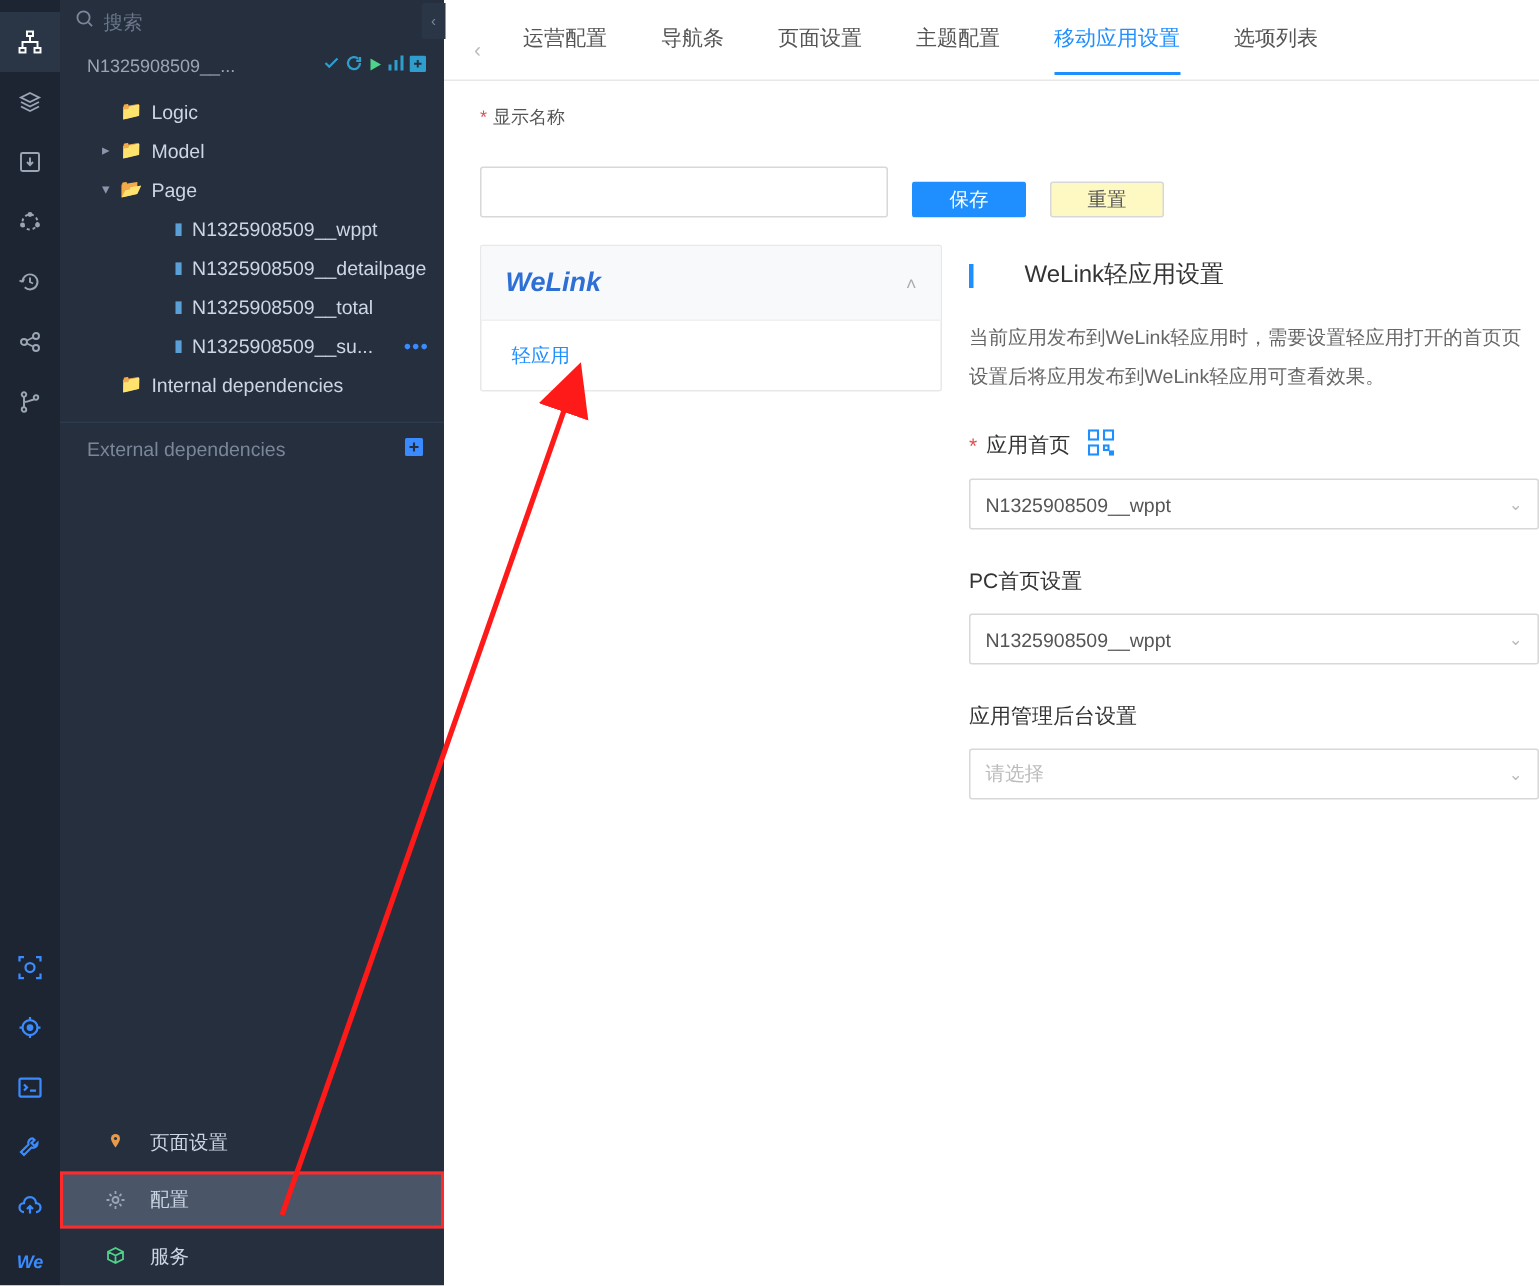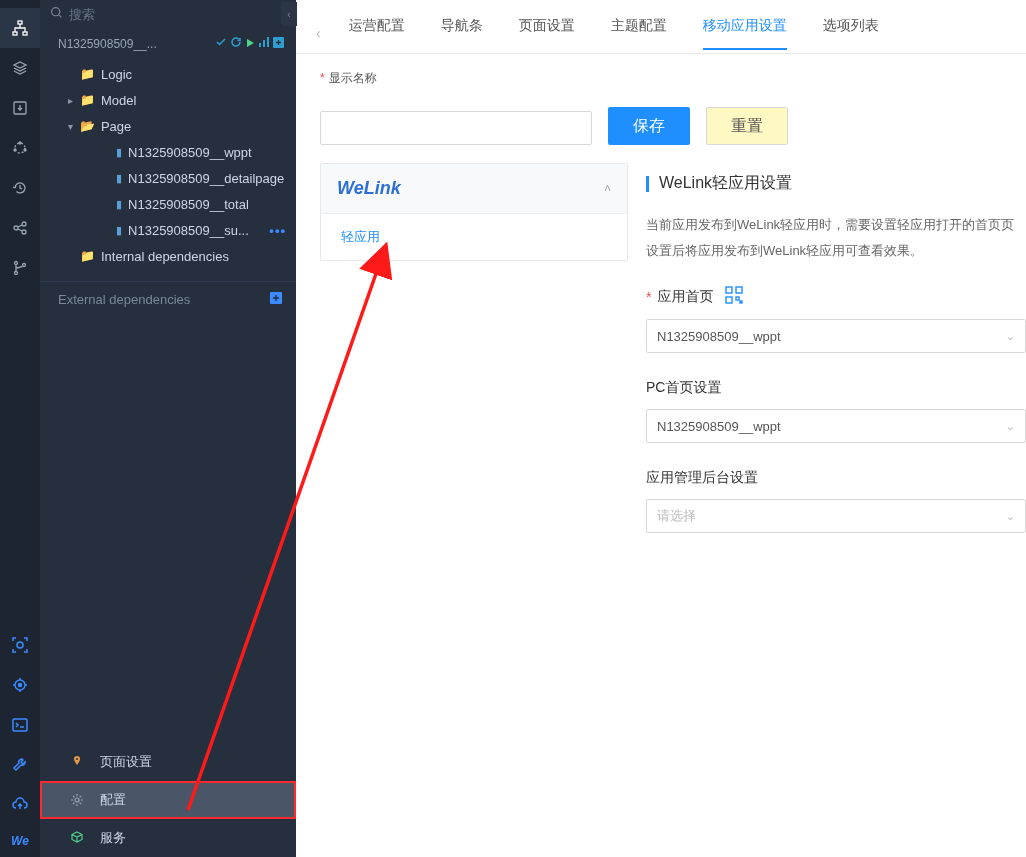--- a/index.html
+++ b/index.html
@@ -59,34 +59,34 @@
 .tabs { display: flex; align-items: center; padding: 12px 20px 0 20px; border-bottom: 1px solid #e8e8e8; height: 54px; }
 .tabs .back-chev { color: #bbb; font-size: 14px; margin-right: 10px; cursor: pointer; }
 .tabs .tab { padding: 0 18px 14px 18px; color: #555; cursor: pointer; font-size: 14px; position: relative; }
 .tabs .tab.active { color: #1f8fff; }
 .tabs .tab.active::after { content: ""; position: absolute; left: 18px; right: 18px; bottom: -1px; height: 2px; background: #1f8fff; }
 
 .form-row { padding: 16px 24px 18px 24px; display: flex; align-items: flex-end; gap: 16px; }
 .field-label { font-size: 12px; color: #555; margin-bottom: 24px; }
 .field-label .req { color: #e05050; margin-right: 4px; }
 .text-input { width: 272px; height: 34px; border: 1px solid #d8d8d8; border-radius: 2px; padding: 0 10px; font-size: 13px; }
-.btn { height: 38px; padding: 0 24px; border-radius: 2px; font-size: 16px; cursor: pointer; border: 1px solid transparent; }
+.btn { height: 24px; padding: 0 24px; border-radius: 2px; font-size: 13px; cursor: pointer; border: 1px solid transparent; }
 .btn.primary { background: #1f8fff; color: #fff; }
 .btn.secondary { background: #fef9c3; color: #555; border-color: #d8d8d8; margin-top: 33px; }
 
 .content-split { flex: 1; display: flex; padding: 0 0 0 24px; gap: 18px; overflow: hidden; }
 
 .side-panel { width: 313px; border: 1px solid #e8e8e8; border-radius: 2px; align-self: flex-start; }
 .side-panel-head { display: flex; align-items: center; padding: 14px 16px; background: #f7f9fb; border-bottom: 1px solid #eef0f2; cursor: pointer; }
 .side-panel-head .wltxt { font-size: 18px; font-weight: 600; color: #2e6fd6; font-style: italic; flex: 1; }
 .side-panel-head .chev { color: #aaa; font-size: 12px; }
 .side-panel-item { padding: 14px 20px; color: #1f8fff; font-size: 13px; cursor: pointer; }
 
 .detail-panel { flex: 1; padding: 10px 0 0 0; }
-.panel-title { display: flex; align-items: center; font-size: 16px; color: #333; margin-bottom: 18px; }
+.panel-title { display: flex; align-items: center; font-size: 16px; color: #333; margin-bottom: 18px; gap: 24px; }
 .panel-title .bar { width: 3px; height: 16px; background: #1f8fff; margin-right: 10px; }
 .desc { font-size: 13px; color: #666; line-height: 2; margin-bottom: 22px; }
 
 .form-label { font-size: 14px; color: #333; margin-bottom: 12px; display: flex; align-items: center; }
 .form-label .req { color: #e05050; margin-right: 6px; }
 .form-label .qr { margin-left: 12px; color: #1f8fff; cursor: pointer; }
 .select { width: 380px; height: 34px; border: 1px solid #d8d8d8; border-radius: 2px; padding: 0 10px; font-size: 13px; color: #555; background: #fff; display: flex; align-items: center; justify-content: space-between; cursor: pointer; margin-bottom: 26px; }
 .select .sval.placeholder { color: #bbb; }
 .select .schev { color: #bbb; font-size: 11px; }
 

